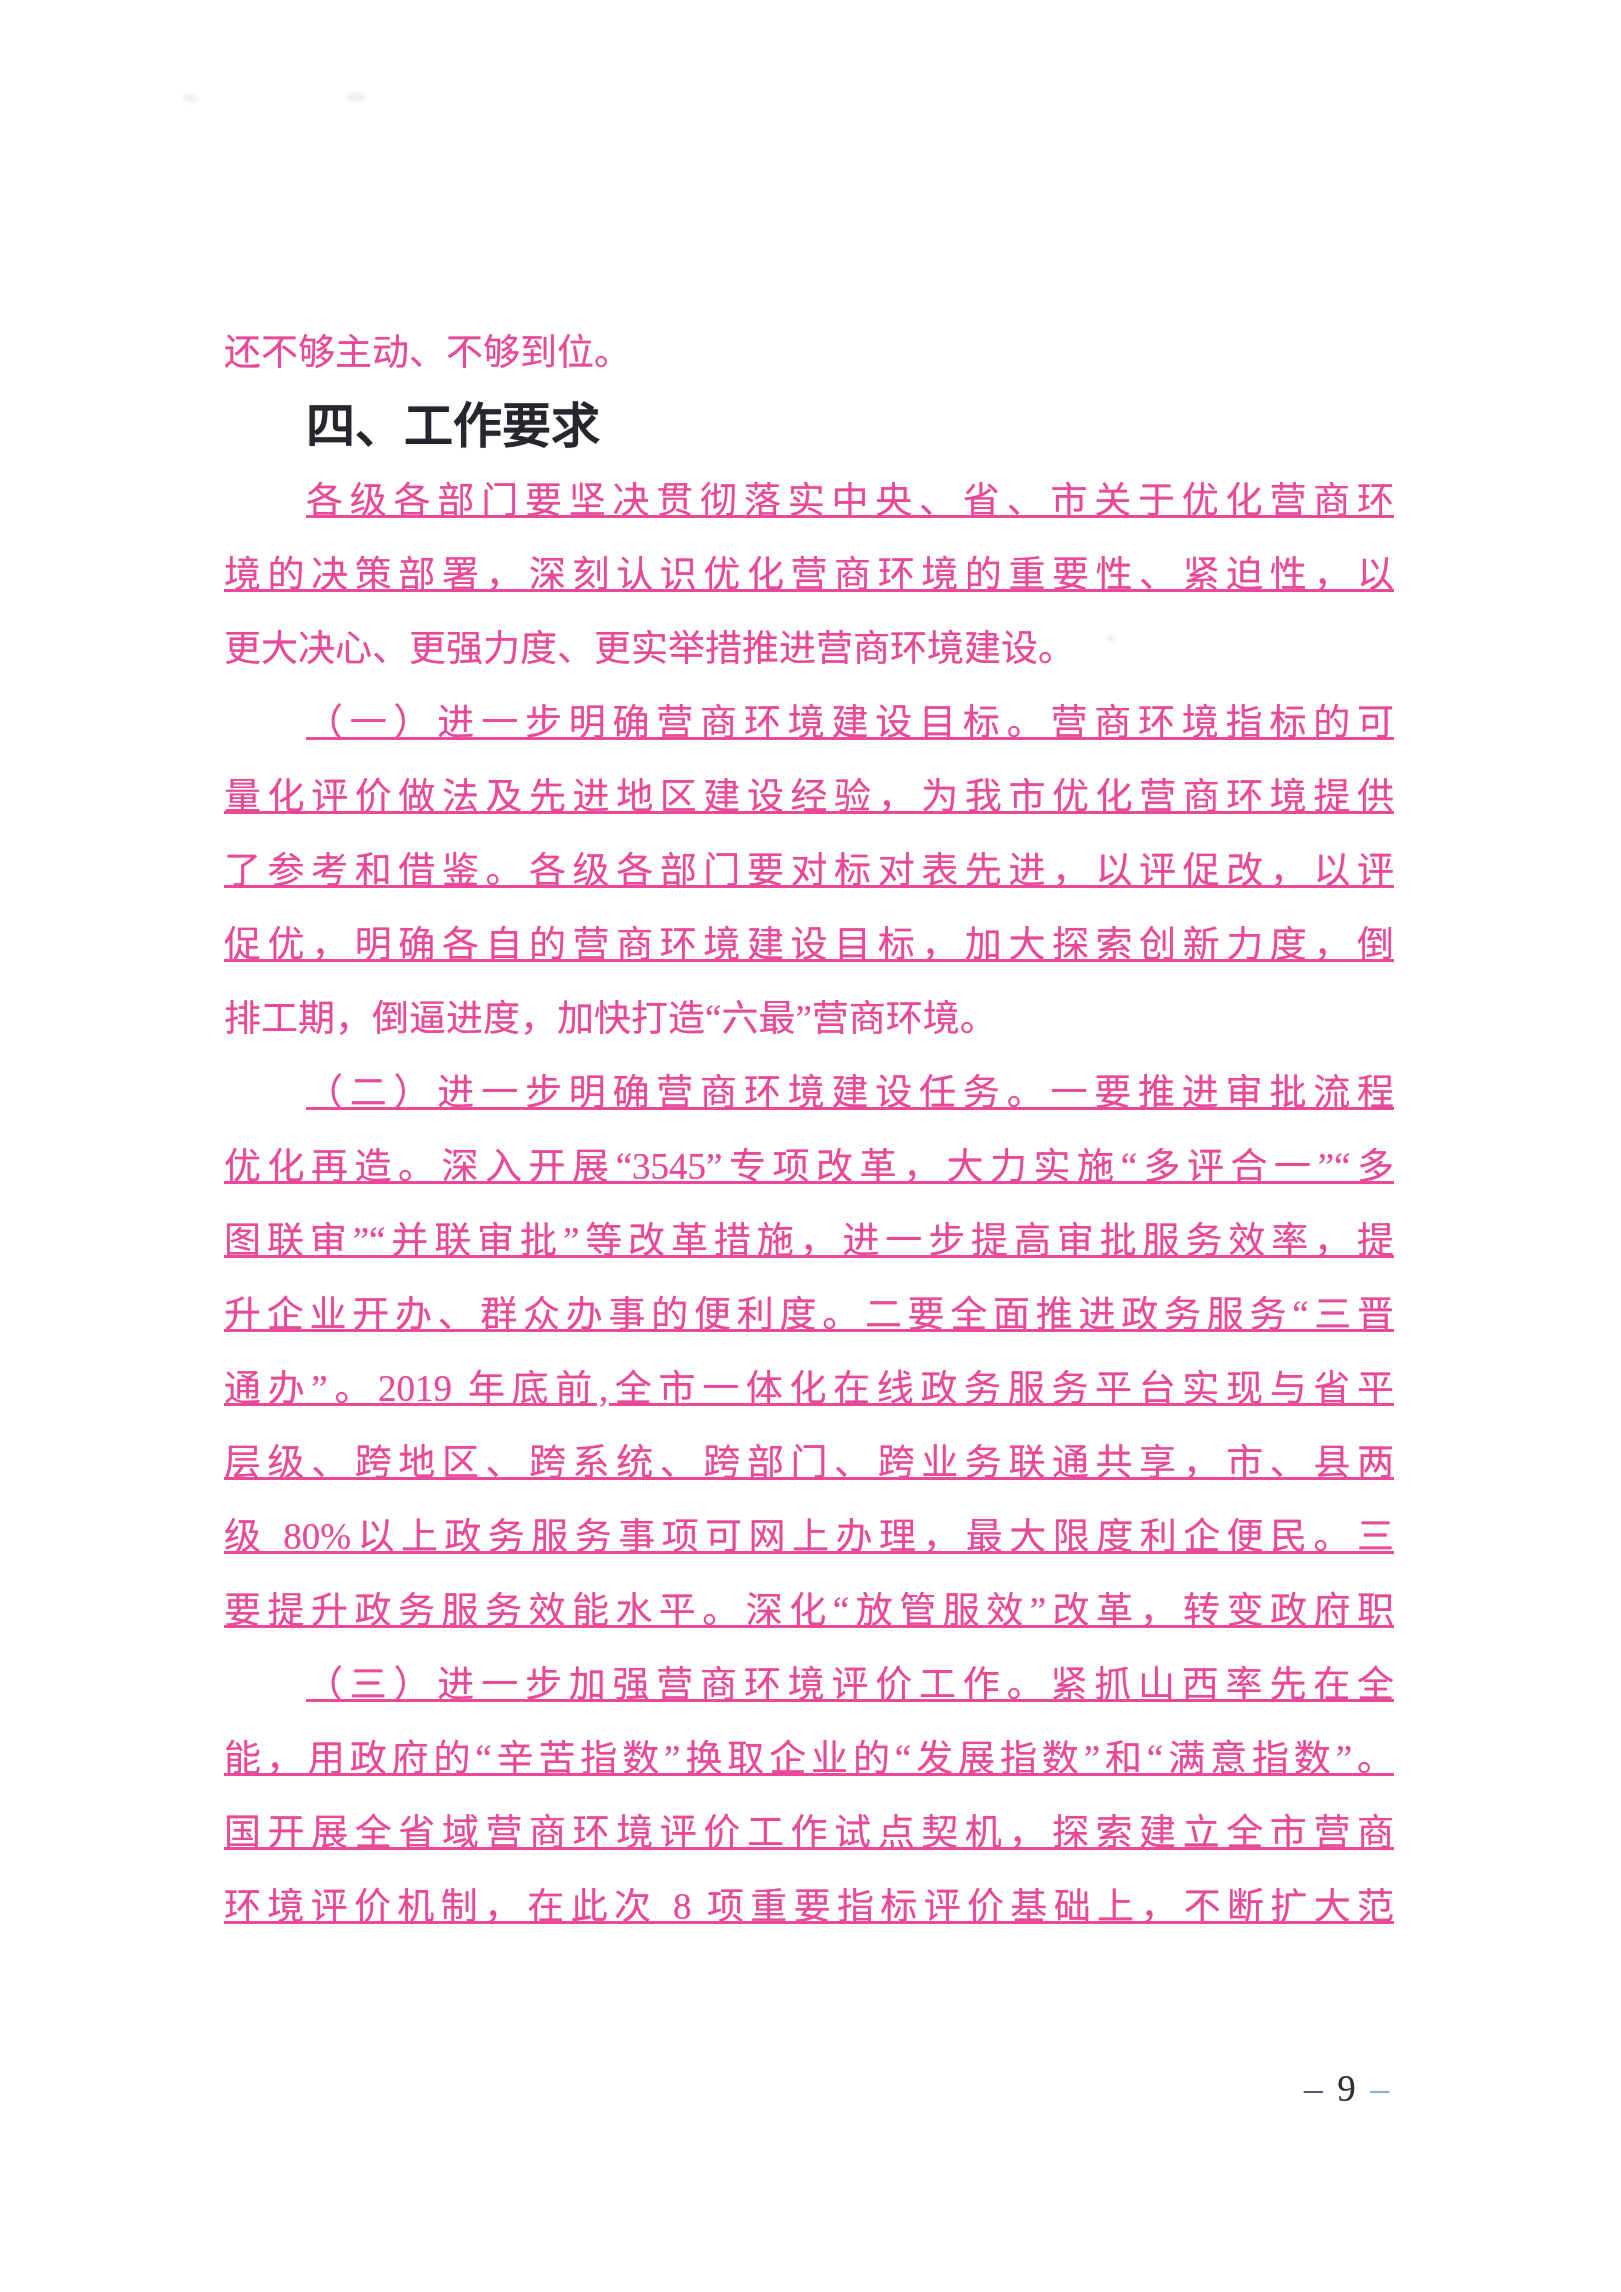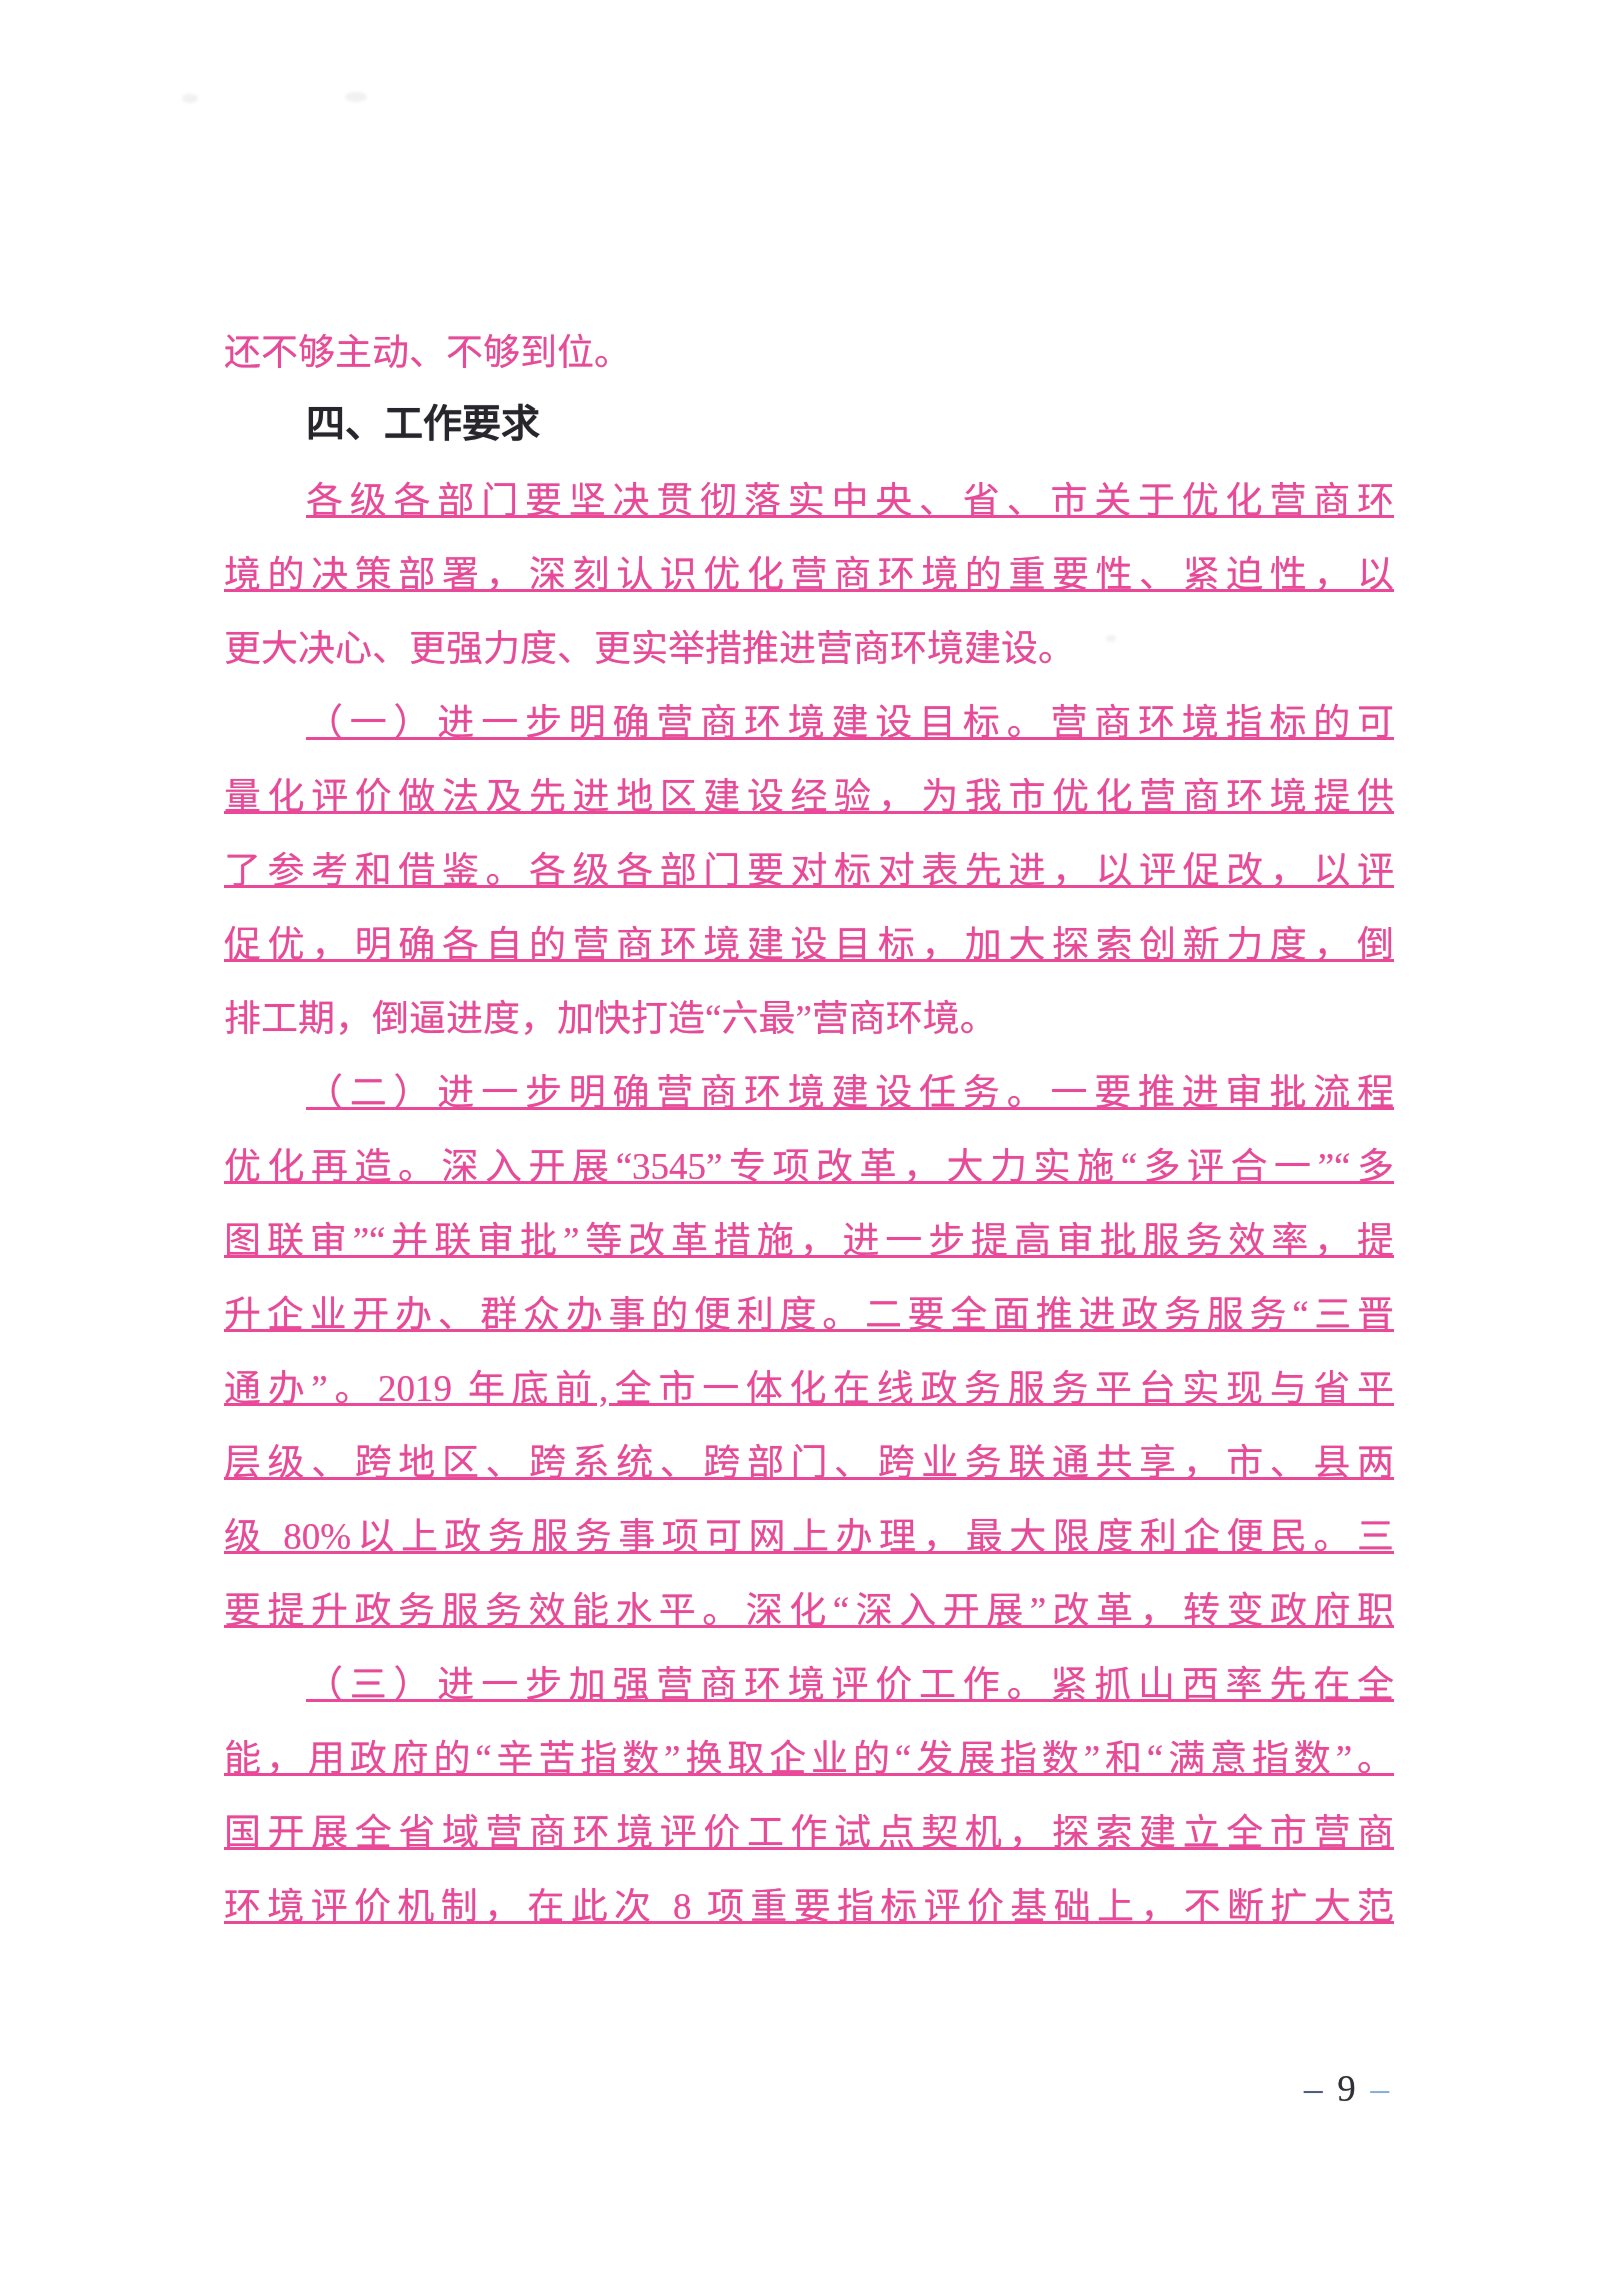--- a/index.html
+++ b/index.html
@@ -47,23 +47,23 @@
     text-shadow: 0 0 1px rgba(48, 48, 60, 0.35);
   }
   .line.fill {
     text-align-last: justify;
     text-decoration: underline;
   }
   .line.indent {
     text-indent: 82px;
   }
   .line.heading {
-    font-family: Liberation Mono, monospace;
+    font-family: Liberation Serif, serif;
     font-weight: 700;
-    font-size: 39px;
+    font-size: 49px;
     color: #26262c;
     text-shadow: 0 0 1px rgba(35, 35, 45, 0.45);
   }
 
   .page-number {
     position: absolute;
     left: 1304px;
     top: 2060px;
     display: flex;
     align-items: center;
@@ -97,21 +97,21 @@
       <div class="line fill">了参考和借鉴。各级各部门要对标对表先进，以评促改，以评</div>
       <div class="line fill">促优，明确各自的营商环境建设目标，加大探索创新力度，倒</div>
       <div class="line">排工期，倒逼进度，加快打造“六最”营商环境。</div>
       <div class="line indent fill">（二）进一步明确营商环境建设任务。一要推进审批流程</div>
       <div class="line fill">优化再造。深入开展“3545”专项改革，大力实施“多评合一”“多</div>
       <div class="line fill">图联审”“并联审批”等改革措施，进一步提高审批服务效率，提</div>
       <div class="line fill">升企业开办、群众办事的便利度。二要全面推进政务服务“三晋</div>
       <div class="line fill">通办”。2019 年底前,全市一体化在线政务服务平台实现与省平</div>
       <div class="line fill">层级、跨地区、跨系统、跨部门、跨业务联通共享，市、县两</div>
       <div class="line fill">级 80%以上政务服务事项可网上办理，最大限度利企便民。三</div>
-      <div class="line fill">要提升政务服务效能水平。深化“深入开展”改革，转变政府职</div>
+      <div class="line fill">要提升政务服务效能水平。深化“放管服效”改革，转变政府职</div>
       <div class="line indent fill">（三）进一步加强营商环境评价工作。紧抓山西率先在全</div>
       <div class="line fill">能，用政府的“辛苦指数”换取企业的“发展指数”和“满意指数”。</div>
       <div class="line fill">国开展全省域营商环境评价工作试点契机，探索建立全市营商</div>
       <div class="line fill">环境评价机制，在此次 8 项重要指标评价基础上，不断扩大范</div>
     </div>
 
   <div class="page-number">
     <span class="dash-left">–</span>
     <span class="num">9</span>
     <span class="dash-right">–</span>

